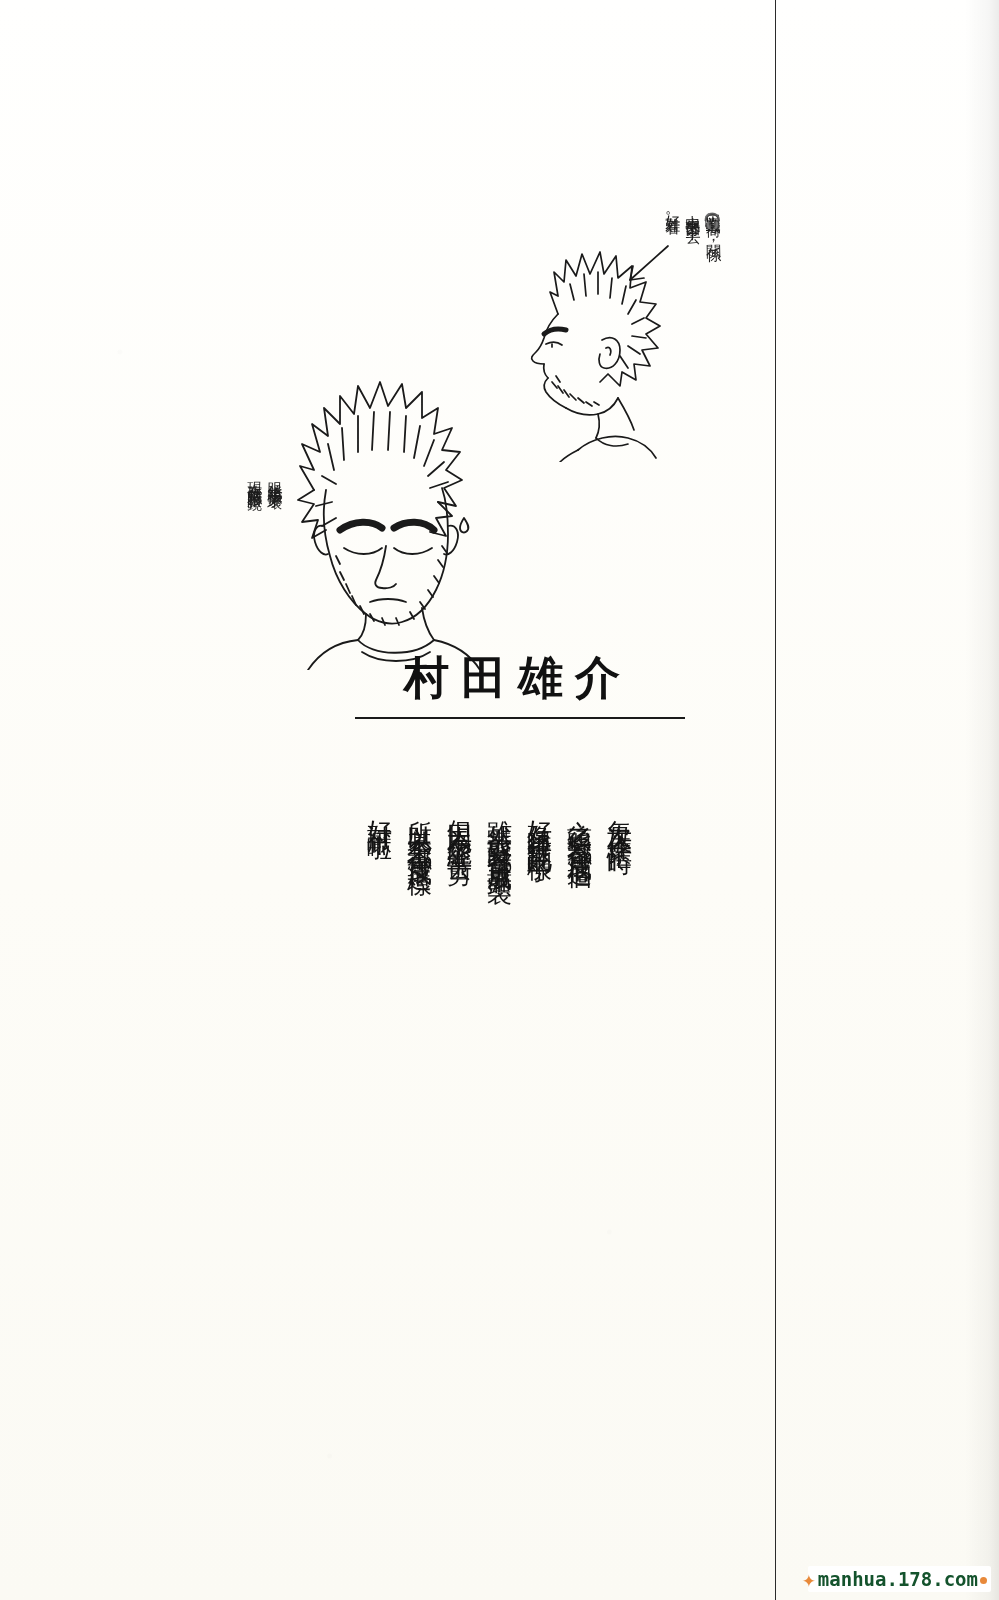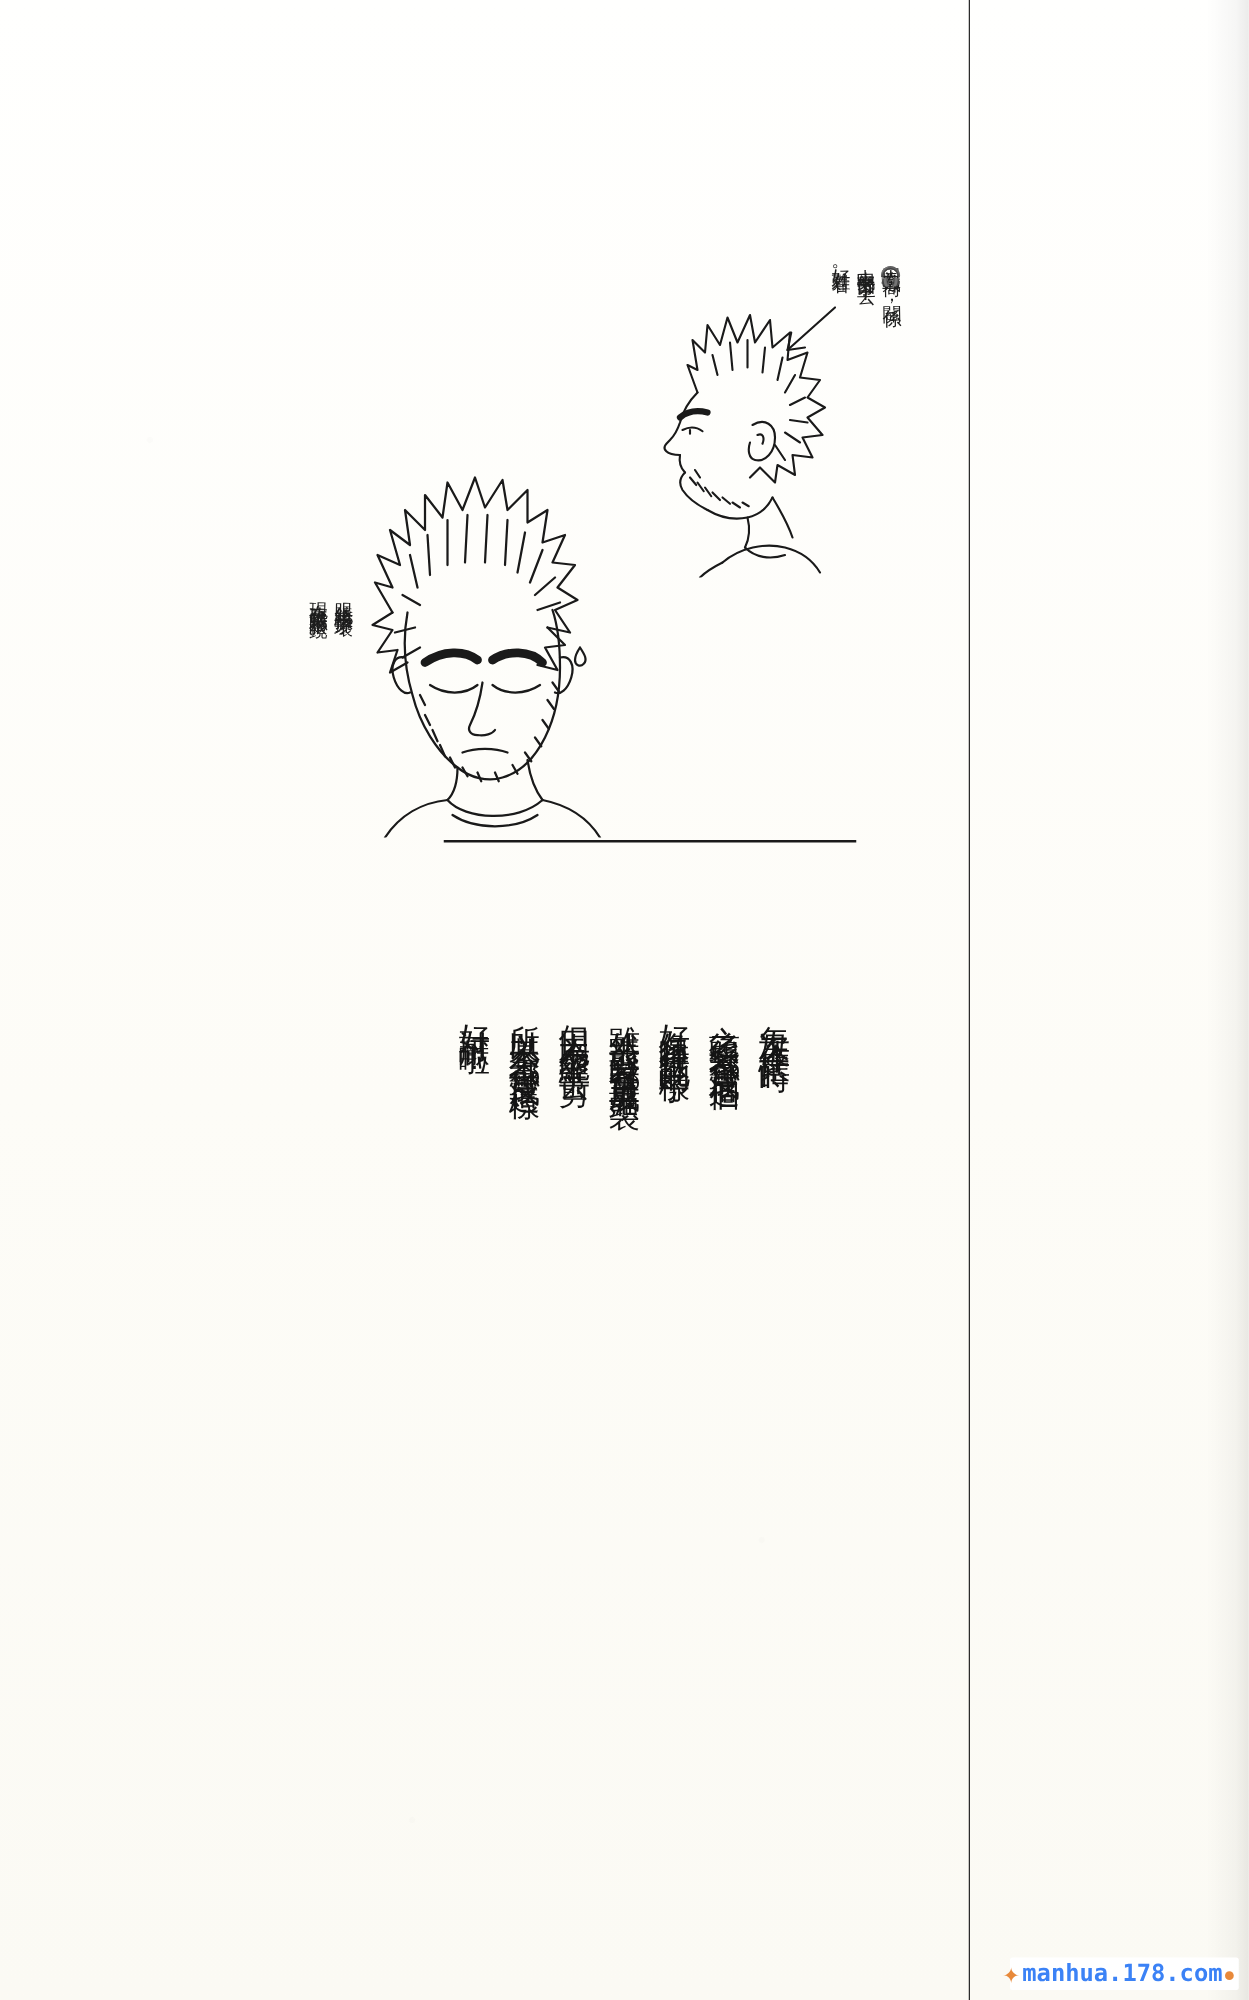--- a/index.html
+++ b/index.html
@@ -165,21 +165,21 @@
     left: -6px;
     bottom: 2px;
     color: #e8893a;
     font-size: 17px;
     line-height: 1;
   }
   #watermark-text {
     font-family: "DejaVu Sans Mono", monospace;
     font-size: 19px;
     font-weight: 700;
-    color: #3b82f6;
+    color: #14532d;
     letter-spacing: 0px;
   }
   #watermark-dot {
     width: 7px;
     height: 7px;
     background: #e8893a;
     border-radius: 50%;
     margin-left: 2px;
     margin-bottom: -3px;
   }
@@ -278,20 +278,21 @@
         <path d="M96 300 C110 316 152 318 172 300"></path>
         <path d="M100 312 C118 324 150 324 168 312"></path>
       </g>
     </svg>
   </div>
 
   <div id="caption-glasses" class="handwritten">眼鏡給孩子弄壞了，
 現在改戴隱形眼鏡。</div>
 
   <div id="name-block">
+    <div id="author-name">村田雄介</div>
     <div id="name-rule"></div>
   </div>
 
   <div id="body-text">
     <div class="vline">每次工作繁忙時，</div>
     <div class="vline">之後頭髮都會變成這個</div>
     <div class="vline">好像睡得很亂的樣子。</div>
     <div class="vline">雖然去剪髮時都會剪成平頭裝，</div>
     <div class="vline">但因為不能經常去剪，</div>
     <div class="vline">所以基本上都會變成這樣，</div>

